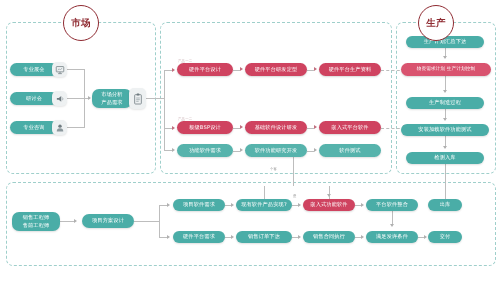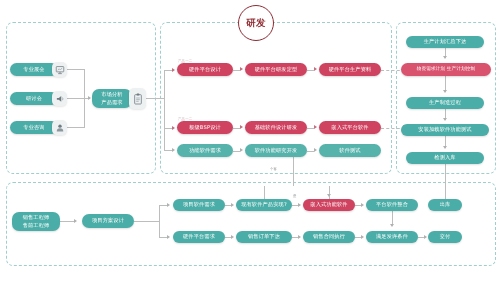--- a/index.html
+++ b/index.html
@@ -119,22 +119,25 @@
 </head>
 <body>
 
 <div id="stage">
 
   <div class="panel" style="left:6px; top:22px; width:148px; height:150px;"></div>
   <div class="panel" style="left:160px; top:22px; width:230px; height:150px;"></div>
   <div class="panel" style="left:396px; top:22px; width:98px; height:150px;"></div>
   <div class="panel" style="left:6px; top:182px; width:488px; height:82px;"></div>
 
-  <div class="badge" style="left:238px; top:5px;">
-    <span>研发</span>
+  <div class="badge" style="left:63px; top:5px;">
+    <span>市场</span>
+  </div>
+  <div class="badge" style="left:418px; top:5px;">
+    <span>生产</span>
   </div>
 
   <div class="node teal" style="left:10px; top:63px; width:48px; height:13px;">
     <span>专业展会</span>
   </div>
   <div class="icon-chip" style="left:52px; top:62px; width:15px; height:15px;">
     <svg width="10" height="10" viewBox="0 0 16 16">
       <rect x="2" y="2.5" width="12" height="8.5" rx="1" fill="none" stroke="#6f7b80" stroke-width="1.2"></rect>
       <path d="M8 11 L8 13.5 M5 13.8 L11 13.8" stroke="#6f7b80" stroke-width="1.2" fill="none"></path>
       <path d="M4.5 8.5 L6.5 6 L8.5 8 L11.5 4.6" stroke="#8c989d" stroke-width="1" fill="none"></path>

